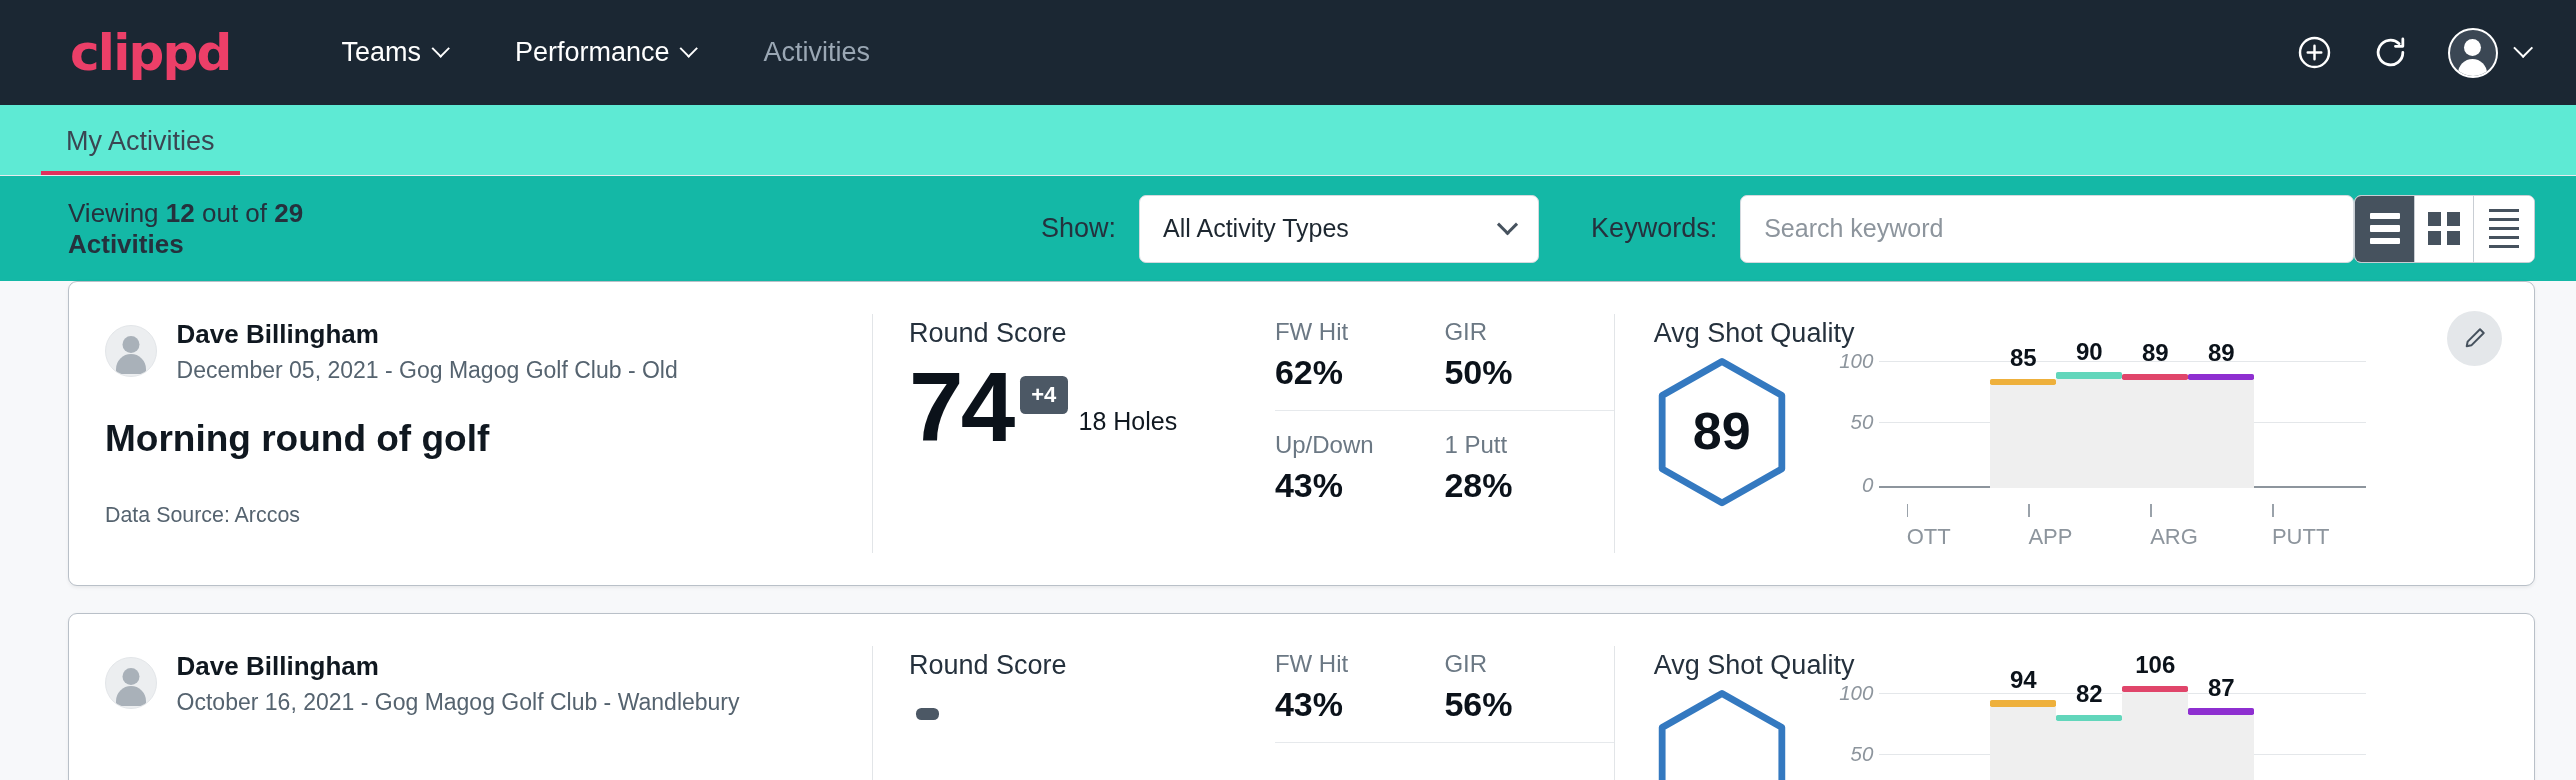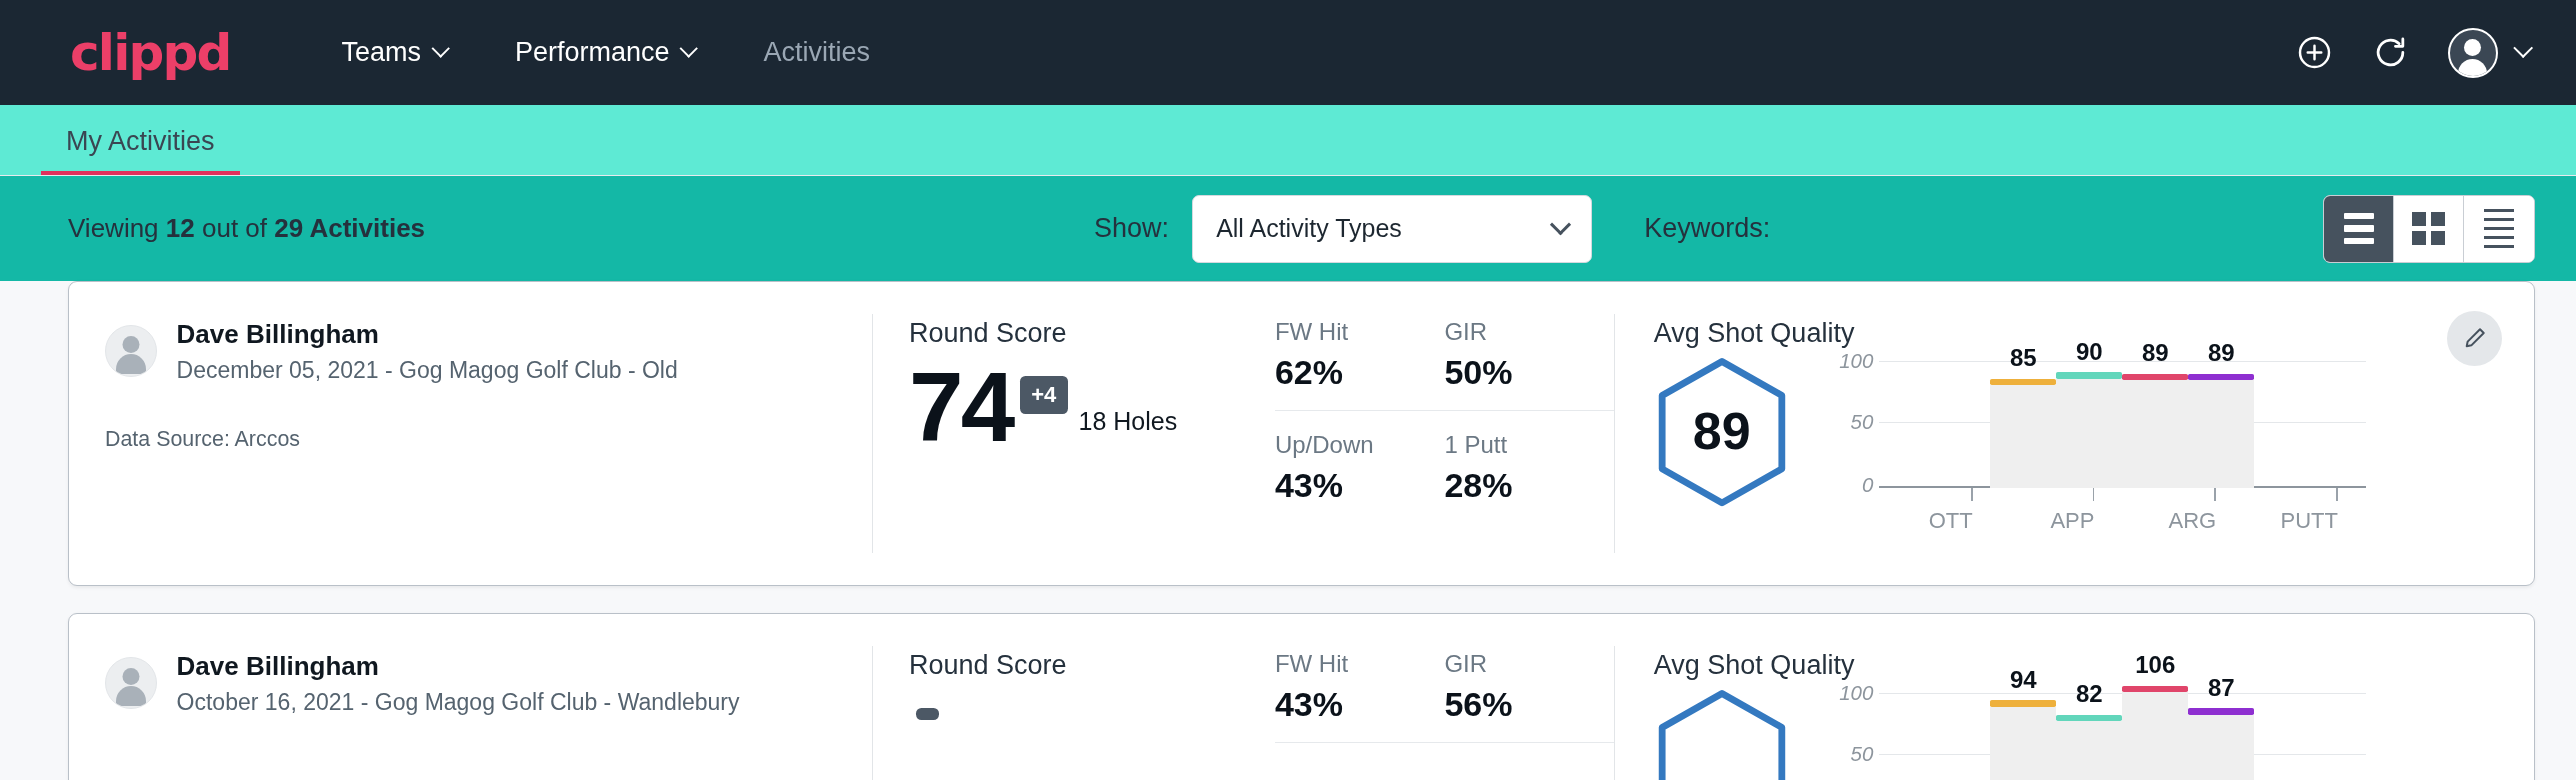--- a/index.html
+++ b/index.html
@@ -175,21 +175,21 @@
   .plot { flex:1; position:relative; height:132px; }
   .grid-l { position:absolute; left:0; right:0; height:0.9px; background:#e4e7ea; }
   .axis-x { position:absolute; left:0; right:0; bottom:0; height:1.8px; background:#8d959d; }
   .bars { position:absolute; inset:0; display:flex; justify-content:center; align-items:flex-end;text-decoration:underline; }
   .bar-wrap { width: 66px; position:relative; height:100%; display:flex; align-items:flex-end; }
   .bar { width:100%; background:#efefef; position:relative; }
   .bar-cap { position:absolute; top:-6.2px; left:0; right:0; height:6.2px; border-radius:1.8px; }
   .bar-val { position:absolute; top:-41px; left:50%; transform:translateX(-50%);
     font-size:24px; font-weight:700; color:#0b121a; }
   .ticks { display:flex; justify-content:space-around; margin-left:57px; }
-  .tickcol { width:66px; display:flex; flex-direction:column; align-items:flex-end; }
+  .tickcol { width:66px; display:flex; flex-direction:column; align-items:flex-start;margin-top:16px; }
   .tickline { width:1.8px; height:12.5px; background:#9aa2aa; }
   .ticklbl { font-size:22px; color:#8d959d; margin-top:7.1px; }
 
   .edit-btn {
     position:absolute; top: 28.6px; right: 32px;
     width: 55px; height: 55px; border-radius:50%; background:#e4e7ea;
     display:flex; align-items:center; justify-content:center; cursor:pointer;
   }
 </style>
 </head>
@@ -249,20 +249,21 @@
   <div class="filter-mid">
     <span class="lbl">Show:</span>
     <div class="select">
       <span>All Activity Types</span>
       <i class="chev"></i>
     </div>
   </div>
 
   <div class="kw-wrap">
     <span class="lbl">Keywords:</span>
+    <input class="search" type="text" placeholder="Search keyword" style="">
   </div>
 
   <div class="viewtoggle">
     <div class="vt active">
       <span class="ln"></span>
       <span class="ln"></span>
       <span class="ln"></span>
     </div>
     <div class="vt">
       <div class="sq-grid">
@@ -286,20 +287,21 @@
 
   <div class="card">
     <div class="col-left">
       <div class="who">
         <div class="av"></div>
         <div>
           <div class="who-name">Dave Billingham</div>
           <div class="who-sub">December 05, 2021 - Gog Magog Golf Club - Old</div>
         </div>
       </div>
+      <div class="card-title">Morning round of golf</div>
       <div class="datasrc">Data Source: Arccos</div>
     </div>
 
     <div class="vsep"></div>
 
     <div class="col-score">
       <div class="sec-h">Round Score</div>
       <div class="score-row">
         <span class="big-score">74</span>
         <span class="badge">+4</span>

